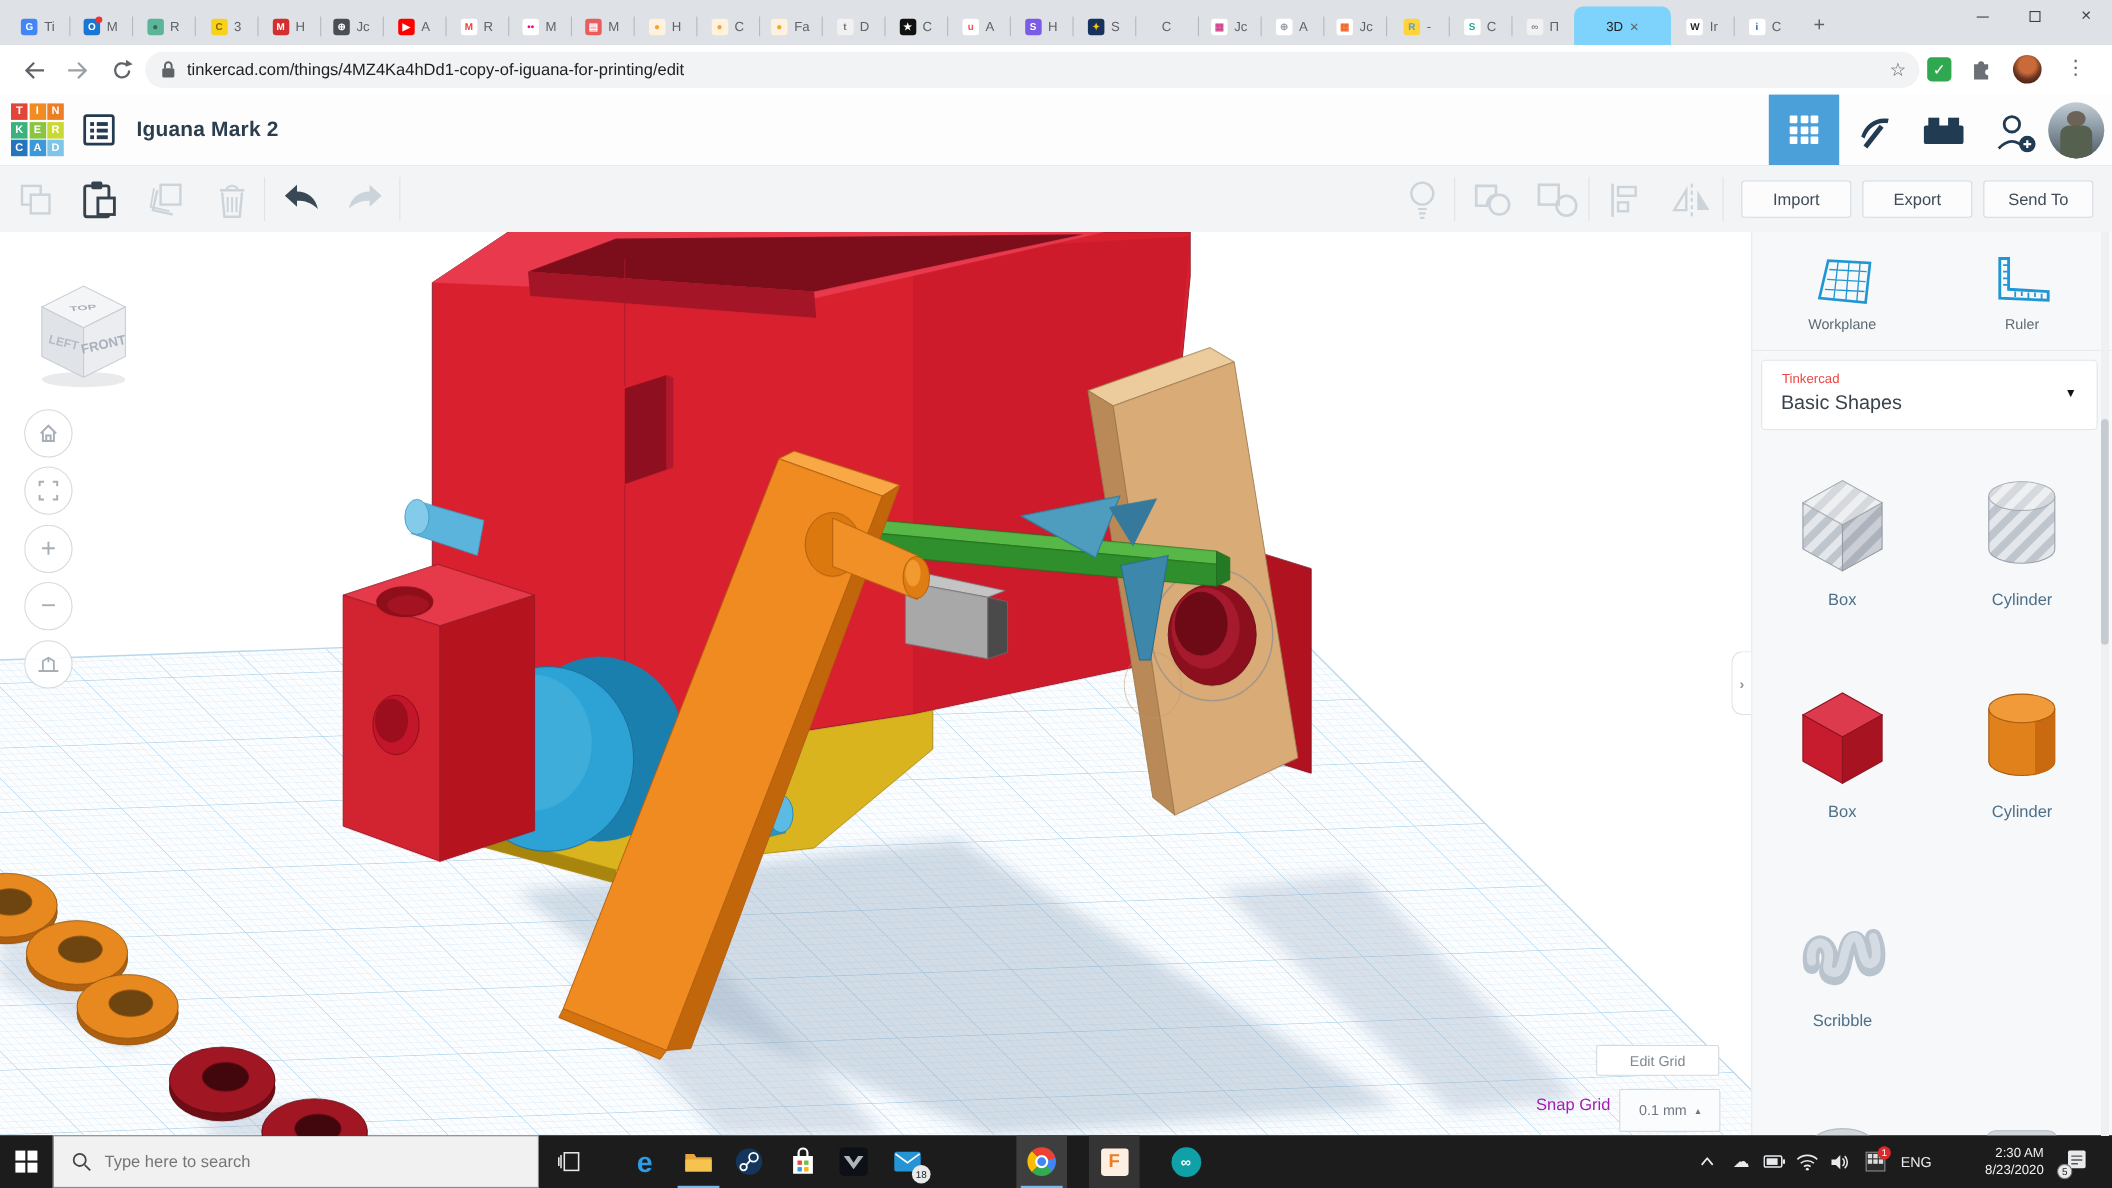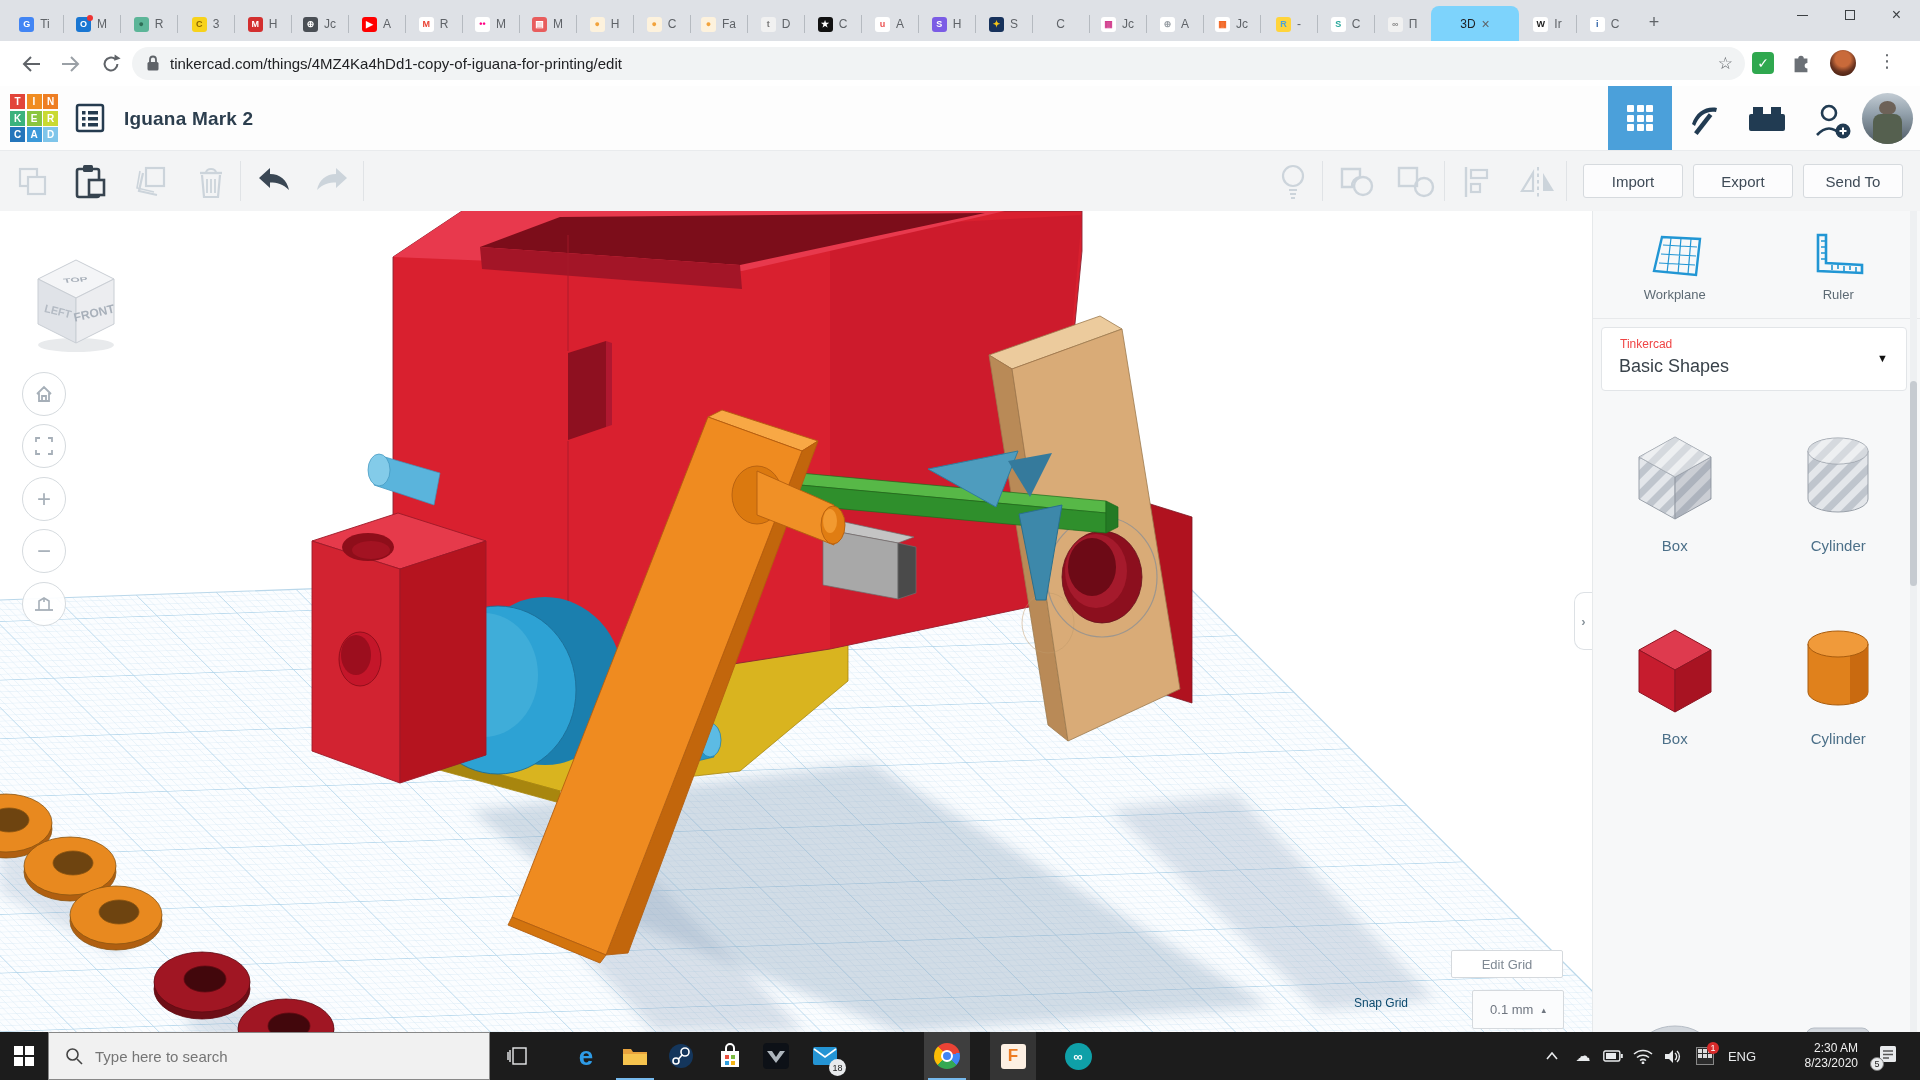--- a/index.html
+++ b/index.html
@@ -48,21 +48,21 @@
 .tbbtn { position:absolute; top:13px; width:100px; height:34px; border:1px solid #d6dade; border-radius:3px; background:#fcfcfd; color:#3f4b57; font-size:15px; display:flex; align-items:center; justify-content:center; cursor:pointer; }
 
 
 #main { position:absolute; top:211px; left:0; width:1920px; height:821px; }
 #viewport { position:absolute; left:0; top:0; width:1592px; height:821px; background:#fff; overflow:hidden; }
 #scene { position:absolute; left:0; top:0; }
 
 
 .vbtn { position:absolute; left:22px; width:44px; height:44px; border:1.5px solid #d5dade; border-radius:50%; background:rgba(255,255,255,.92); color:#a6afb8; display:flex; align-items:center; justify-content:center; font-size:20px; cursor:pointer; }
 #editgrid { position:absolute; left:1451px; top:739px; width:112px; height:28px; background:#fff; border:1px solid #d5d9dd; border-radius:2px; color:#7f8993; font-size:13px; display:flex; align-items:center; justify-content:center; cursor:pointer; }
-#snaplabel { position:absolute; left:1354px; top:785px; width:110px; color:#0c4a6e; font-size:12px; }
+#snaplabel { position:absolute; left:1354px; top:785px; width:110px; text-align:right; color:#a21caf; font-size:15px; }
 #snapdrop { position:absolute; left:1472px; top:779px; width:92px; height:39px; background:#fbfcfd; border:1px solid #d5d9dd; border-radius:2px; color:#6f7680; font-size:13px; display:flex; align-items:center; justify-content:center; gap:8px; cursor:pointer; }
 #collapse { position:absolute; left:1574px; top:381px; width:18px; height:58px; background:#fff; border:1px solid #dde1e5; border-right:none; border-radius:10px 0 0 10px; color:#8a949c; font-size:13px; font-weight:bold; display:flex; align-items:center; justify-content:center; cursor:pointer; z-index:5; }
 
 
 #shapepanel { position:absolute; left:1592px; top:0; width:328px; height:821px; background:#f7f8f9; border-left:1px solid #e6e9eb; overflow:hidden; }
 .pcol { width:164px; display:flex; flex-direction:column; align-items:center; }
 #wr-row { position:absolute; top:20px; left:0; width:100%; display:flex; }
 .pcaption { margin-top:8px; font-size:13px; color:#5d6a74; }
 #pdivider { position:absolute; top:107px; left:0; width:100%; height:1px; background:#e7e9eb; }
 #shapedrop { position:absolute; top:116px; left:8px; width:306px; height:64px; background:#fff; border:1px solid #e2e5e8; border-radius:4px; cursor:pointer; }
@@ -683,20 +683,27 @@
           <svg width="100" height="100" viewBox="0 0 100 100">
             <path d="M20,26 v48 a30,13 0 0,0 60,0 v-48" fill="#e0811c" stroke="#a85c0e"></path>
             <path d="M62,86 a30,13 0 0,0 18,-12 v-48 h-18" fill="#c96a10" stroke="none"></path>
             <ellipse cx="50" cy="26" rx="30" ry="13" fill="#f09a3a" stroke="#a85c0e"></ellipse>
           </svg>
           <div class="shapename">Cylinder</div>
         </div>
       </div>
 
       <div class="shape-row" style="top:597px;">
+        <div class="shapecell">
+          <svg width="100" height="100" viewBox="0 0 100 100">
+            <path d="M22,70 C18,48 34,44 38,58 C41,68 30,78 42,80 C54,82 50,48 60,46 C70,44 66,74 76,72 C84,70 82,52 78,44" fill="none" stroke="#b9c3ce" stroke-width="15" stroke-linecap="round"></path>
+            <path d="M22,66 C19,48 33,44 37,56 C40,66 31,74 42,76 C53,78 50,46 60,44 C69,42 66,70 76,68 C83,66 81,52 78,44" fill="none" stroke="#d4dbe2" stroke-width="8" stroke-linecap="round"></path>
+          </svg>
+          <div class="shapename">Scribble</div>
+        </div>
       </div>
 
       <div class="shape-row" style="top:787px;">
         <div class="shapecell">
           <svg width="100" height="60" viewBox="0 0 100 60">
               <ellipse cx="50" cy="50" rx="34" ry="22" fill="#d2d7dd" stroke="#b5bcc5"></ellipse>
             </svg>
         </div>
         <div class="shapecell">
           <svg width="100" height="60" viewBox="0 0 100 60">

